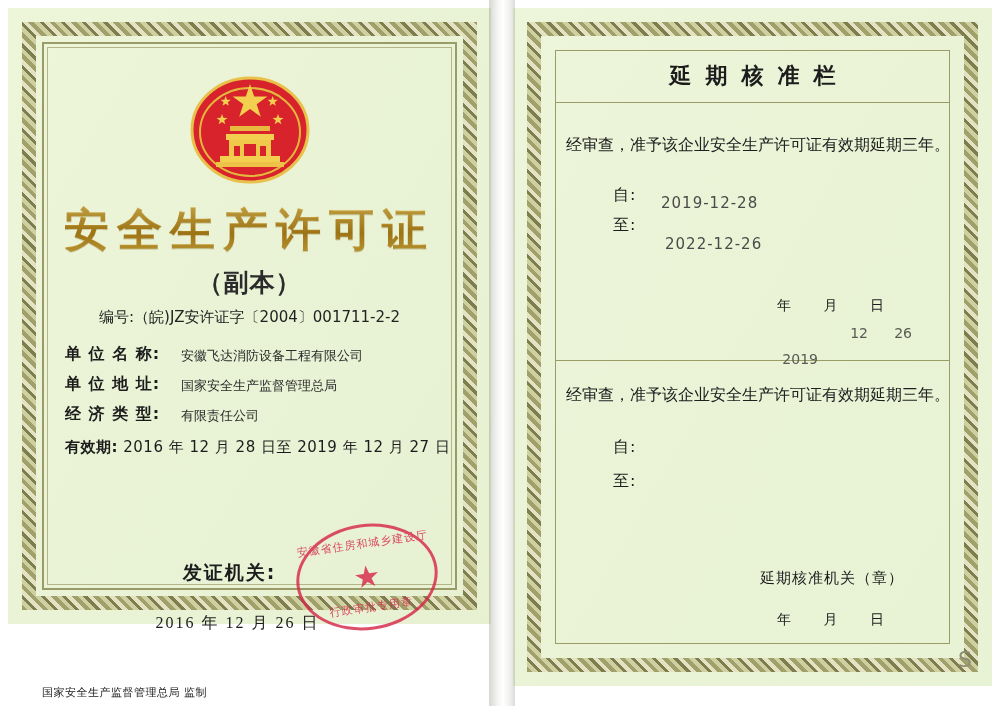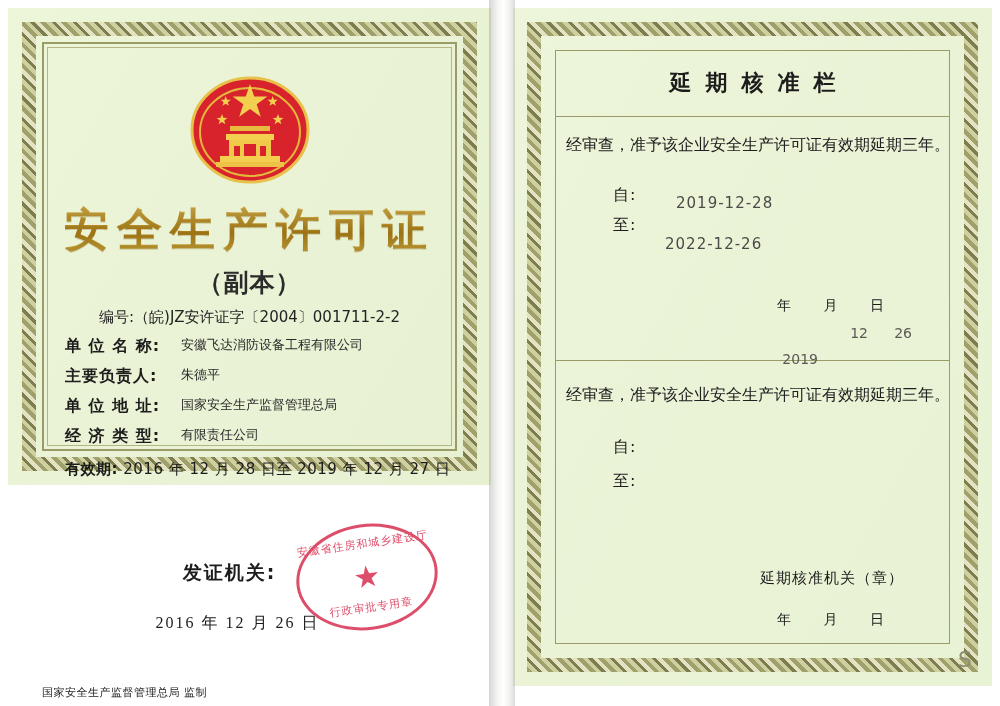--- a/index.html
+++ b/index.html
@@ -22,21 +22,21 @@
   
   .panel {
     position: absolute;
     background: #eef5dc;
     box-sizing: border-box;
   }
   .panel-left {
     left: 8px;
     top: 8px;
     width: 483px;
-    height: 477px;
+    height: 616px;
     background: linear-gradient(120deg, #eef6da 0%, #eaf3d6 40%, #e7f1d2 100%);
   }
   .panel-right {
     left: 513px;
     top: 8px;
     width: 479px;
     height: 678px;
     background: linear-gradient(120deg, #edf5da 0%, #eaf3d6 50%, #e8f2d4 100%);
   }
   
@@ -127,23 +127,24 @@
 
   
   .fields {
     position: absolute;
     left: 57px;
     top: 328px;
     width: 380px;
   }
   .field-row {
     display: flex;
-    align-items: flex-start;
+    align-items: flex-end;
     margin-bottom: 9px;
     font-family: "DejaVu Sans", sans-serif;
+    margin-top: 8px;
   }
   .field-label {
     width: 116px;
     flex: 0 0 116px;
     font-size: 16px;
     font-weight: bold;
     color: #1c1c1c;
     letter-spacing: 1px;
     white-space: nowrap;
   }
@@ -237,21 +238,21 @@
     position: absolute;
     left: 42px; top: 42px; right: 42px; bottom: 42px;
     border: 1px solid #9a9b66;
     box-sizing: border-box;
   }
   .ext-header {
     position: absolute;
     left: 42px;
     top: 42px;
     right: 42px;
-    height: 67px;
+    height: 53px;
     border-bottom: 1px solid #9a9b66;
     box-sizing: border-box;
     display: flex;
     align-items: center;
     justify-content: center;
     font-family: "DejaVu Sans", sans-serif;
     font-size: 22px;
     font-weight: bold;
     letter-spacing: 14px;
     text-indent: 14px;
@@ -363,24 +364,20 @@
     </div>
 
     <div class="cert-title">安全生产许可证</div>
     <div class="cert-subtitle">（副本）</div>
     <div class="cert-number">编号:（皖)JZ安许证字〔2004〕001711-2-2</div>
 
     <div class="fields">
       <div class="field-row">
         <span class="field-label">单 位 名 称:</span>
         <span class="field-value">安徽飞达消防设备工程有限公司</span>
-      </div>
-      <div class="field-row">
-        <span class="field-label">主要负责人:</span>
-        <span class="field-value">朱德平</span>
       </div>
       <div class="field-row">
         <span class="field-label">单 位 地 址:</span>
         <span class="field-value">国家安全生产监督管理总局</span>
       </div>
       <div class="field-row">
         <span class="field-label">经 济 类 型:</span>
         <span class="field-value">有限责任公司</span>
       </div>
       <div class="valid-row">
@@ -402,21 +399,21 @@
   <div class="panel panel-right">
     <div class="orn-outer"></div>
     <div class="ext-frame"></div>
 
     <div class="ext-header">延期核准栏</div>
 
     <div class="ext-block ext-block-1">
       <div class="ext-text" style="top:32px;">经审查，准予该企业安全生产许可证有效期延期三年。</div>
       <div class="ext-from" style="left:58px; top:82px;">自:</div>
       <div class="ext-to" style="left:58px; top:112px;">至:</div>
-      <div class="ext-date-val" style="left:121px; top:91px;text-align:right;">2019-12-28</div>
+      <div class="ext-date-val" style="left:106px; top:91px;text-align:right;">2019-12-28</div>
       <div class="ext-date-val" style="left:110px; top:132px;">2022-12-26</div>
       <div class="ymd-row" style="right:52px; top:194px;">年  月  日</div>
       <div class="ymd-vals" style="right:132px; top:230px;margin-top:18px;">2019</div>
       <div class="ymd-vals" style="right:82px; top:222px;">12</div>
       <div class="ymd-vals" style="right:38px; top:222px;">26</div>
     </div>
 
     <div class="ext-block ext-block-2">
       <div class="ext-text" style="top:24px;">经审查，准予该企业安全生产许可证有效期延期三年。</div>
       <div class="ext-from" style="left:58px; top:76px;">自:</div>

